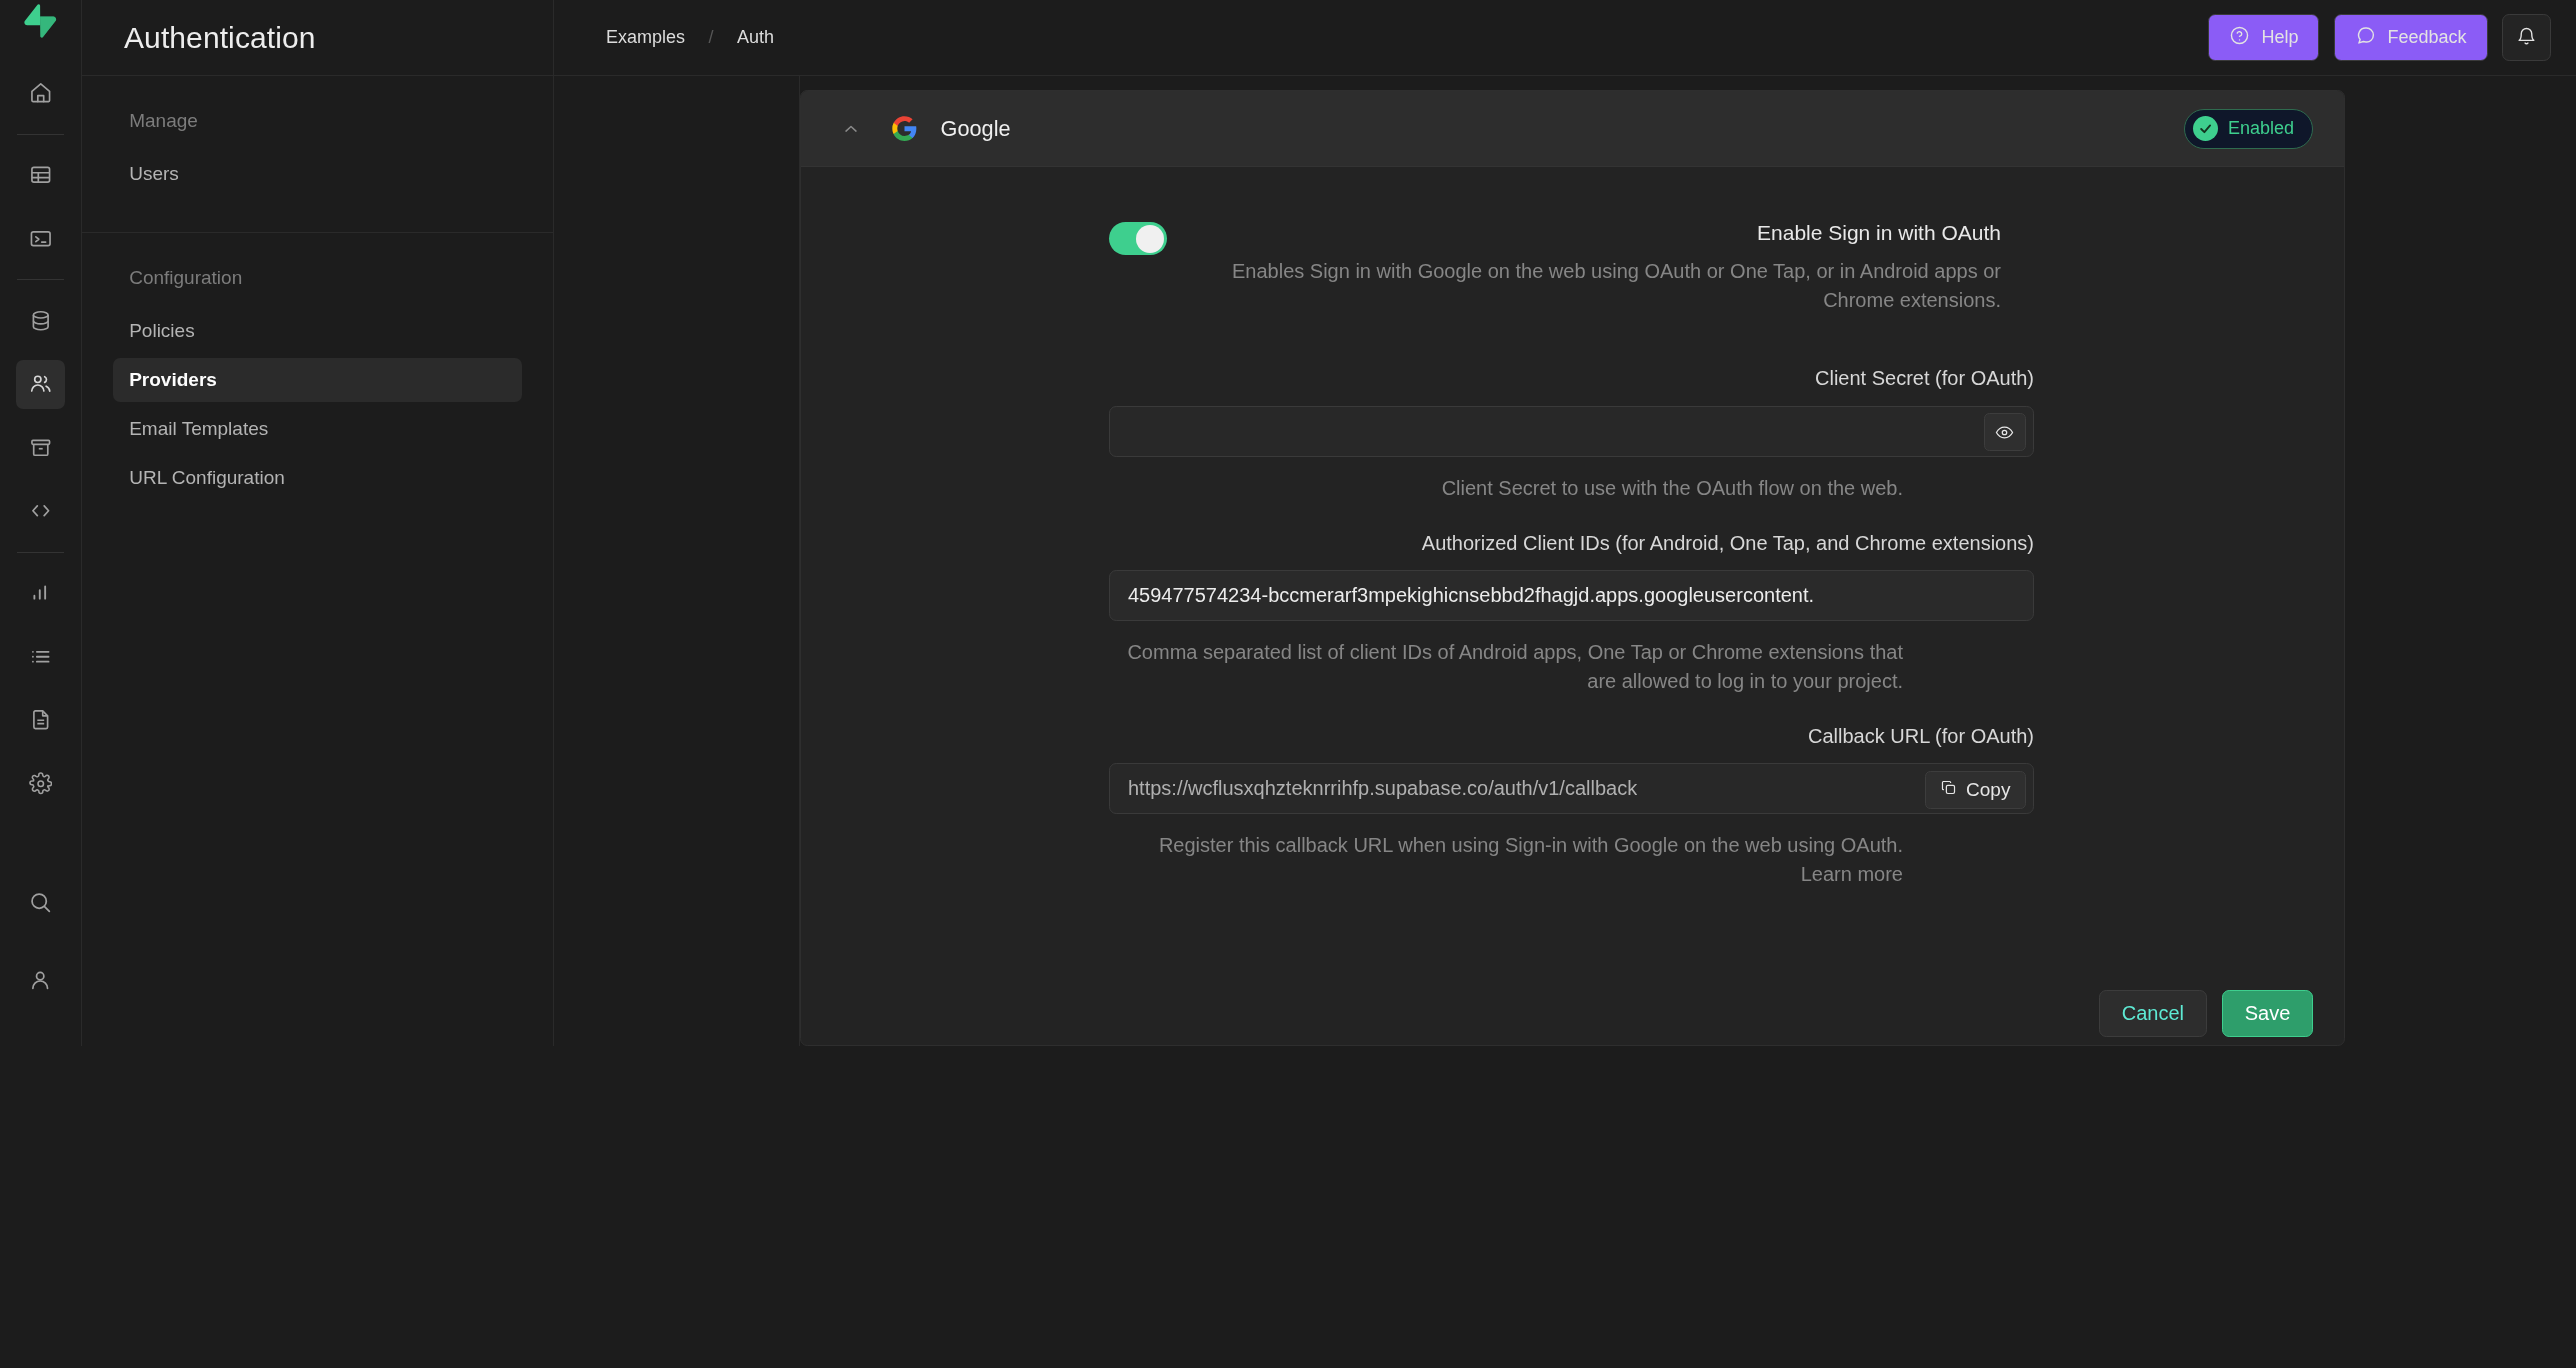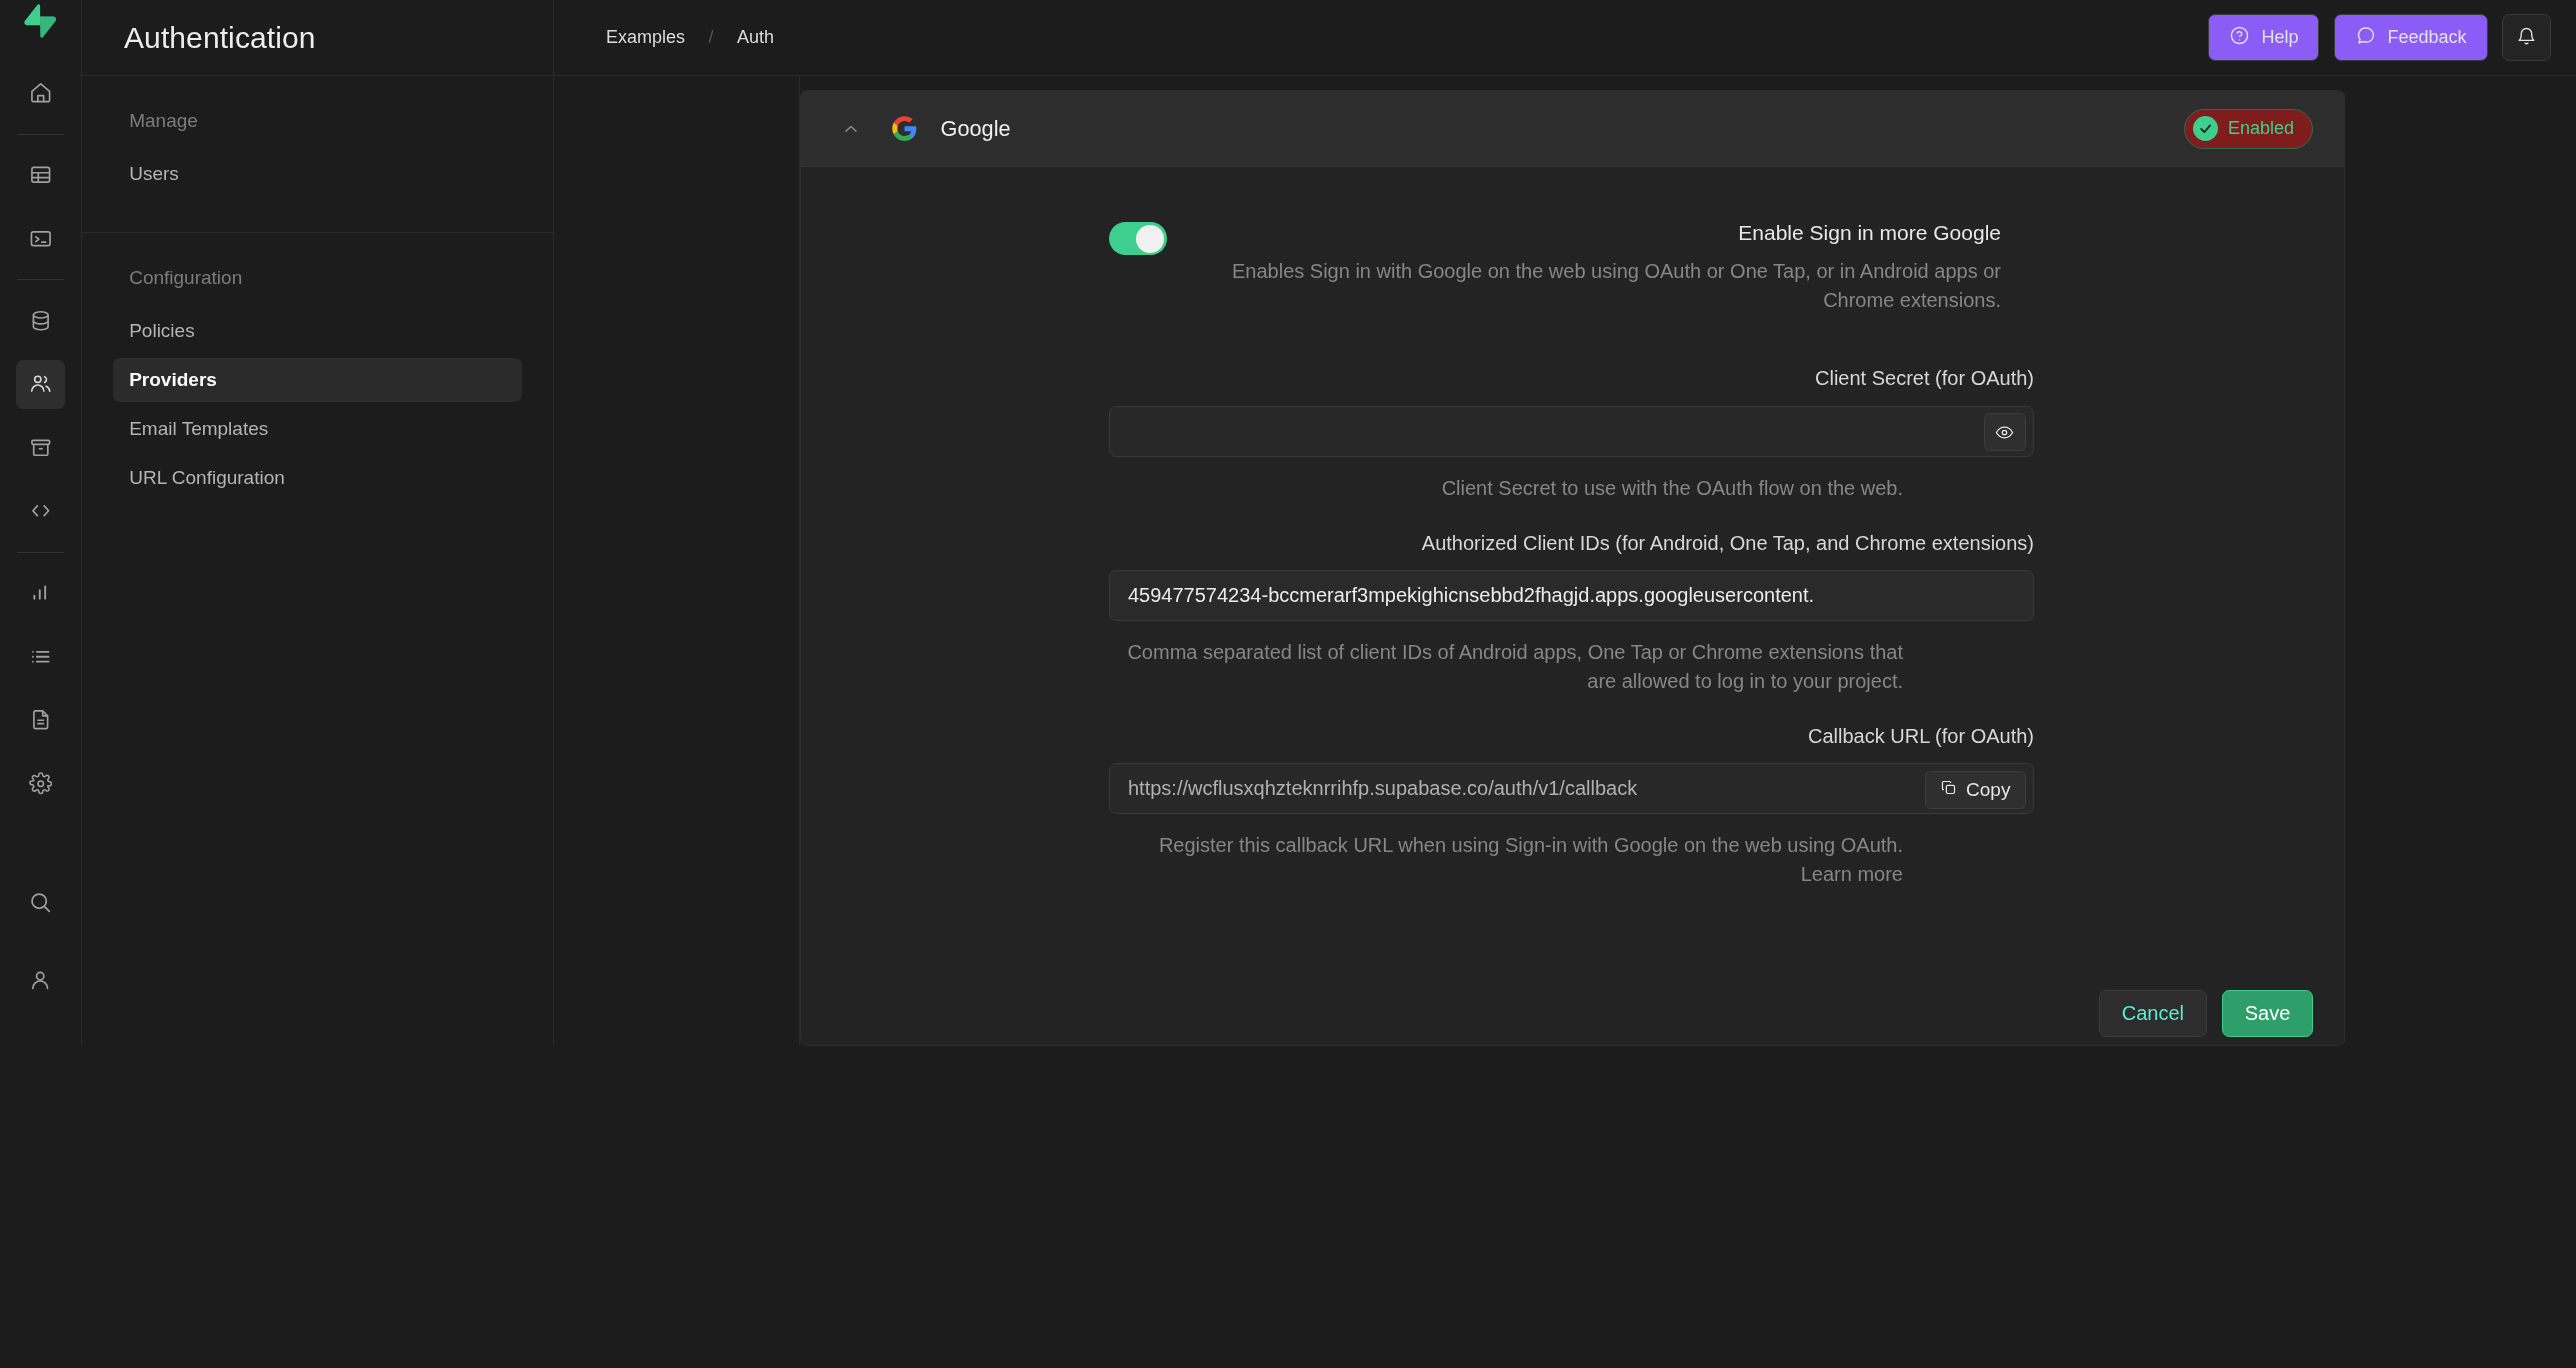--- a/index.html
+++ b/index.html
@@ -230,21 +230,21 @@
   .provider-name {
     font-size: 21.7px;
     color: #f0f0f0;
   }
   .badge {
     margin-left: auto;
     height: 40px;
     display: flex;
     align-items: center;
     gap: 10px;
-    background: #7f1d1d;
+    background: #0f172a;
     border: 0.9px solid #2f6b4f;
     border-radius: 20px;
     padding: 0 18px 0 8.1px;
   }
   .badge-check {
     width: 25px; height: 25px;
     border-radius: 50%;
     background: #3ecf8e;
     display: flex; align-items:center; justify-content:center;
     color: #14341f;
@@ -579,21 +579,21 @@
           </div>
 
           <div class="provider-body">
             <div class="form-col">
 
               <div class="toggle-row">
                 <div class="toggle">
                   <div class="toggle-knob"></div>
                 </div>
                 <div class="toggle-texts">
-                  <div class="toggle-label">Enable Sign in more Google</div>
+                  <div class="toggle-label">Enable Sign in with OAuth</div>
                   <div class="toggle-desc">Enables Sign in with Google on the web using OAuth or One Tap, or in Android apps or Chrome extensions.</div>
                 </div>
               </div>
 
 
               <div class="field">
                 <label class="field-label">Client Secret (for OAuth)</label>
                 <div class="input-shell">
                   <span class="input-value"></span>
                   <span class="inline-btn square">

